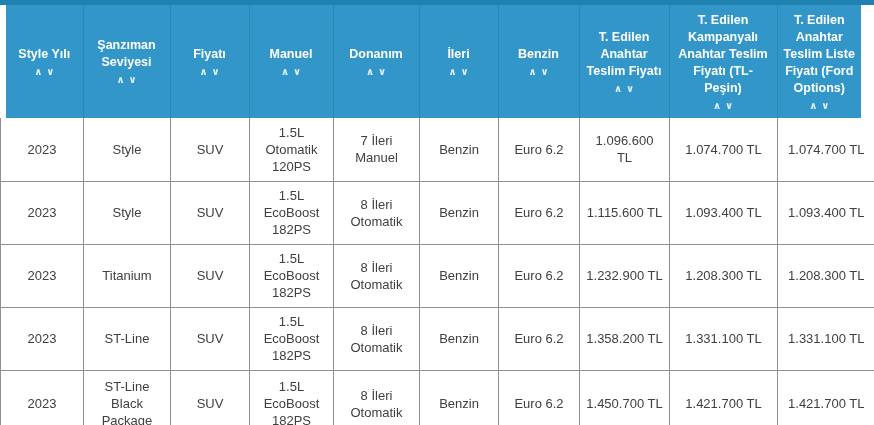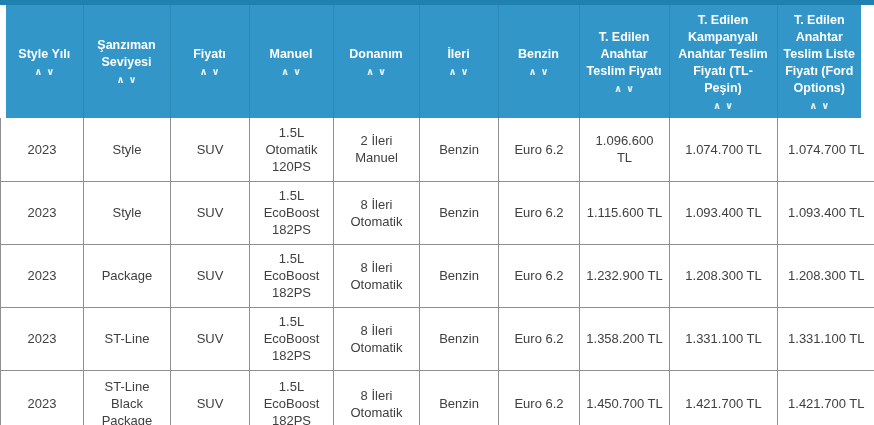--- a/index.html
+++ b/index.html
@@ -139,21 +139,21 @@
         <col style="width:90px">
         <col style="width:108px">
       <col style="width:97px">
     </colgroup>
     <tbody>
         <tr>
       <td>2023</td>
       <td>Style</td>
       <td>SUV</td>
       <td>1.5L Otomatik 120PS</td>
-      <td>2 İleri Manuel</td>
+      <td>7 İleri Manuel</td>
       <td>Benzin</td>
       <td>Euro 6.2</td>
       <td>1.096.600
 TL</td>
       <td>1.074.700 TL</td>
       <td>1.074.700 TL</td>
     </tr>
     <tr>
       <td>2023</td>
       <td>Style</td>
@@ -161,21 +161,21 @@
       <td>1.5L EcoBoost 182PS</td>
       <td>8 İleri Otomatik</td>
       <td>Benzin</td>
       <td>Euro 6.2</td>
       <td>1.115.600 TL</td>
       <td>1.093.400 TL</td>
       <td>1.093.400 TL</td>
     </tr>
     <tr>
       <td>2023</td>
-      <td>Package</td>
+      <td>Titanium</td>
       <td>SUV</td>
       <td>1.5L EcoBoost 182PS</td>
       <td>8 İleri Otomatik</td>
       <td>Benzin</td>
       <td>Euro 6.2</td>
       <td>1.232.900 TL</td>
       <td>1.208.300 TL</td>
       <td>1.208.300 TL</td>
     </tr>
     <tr>

